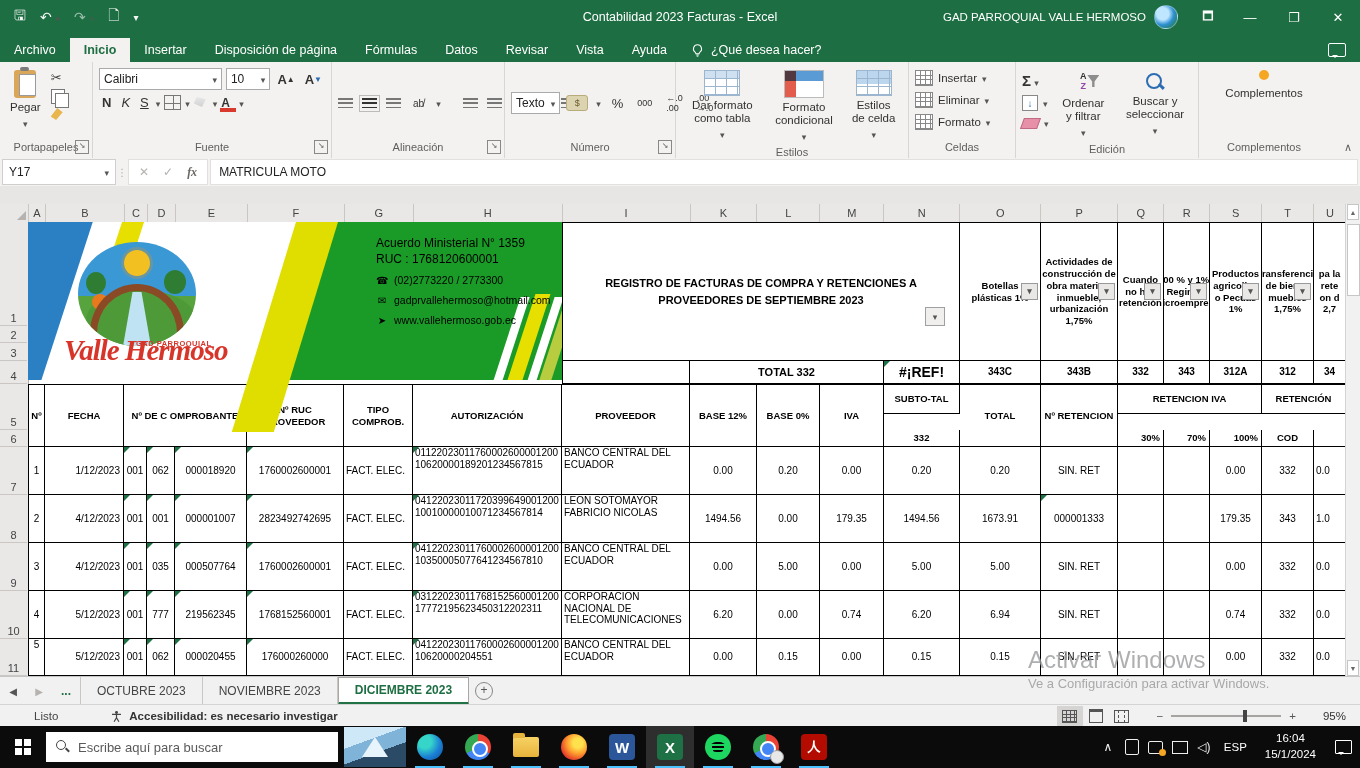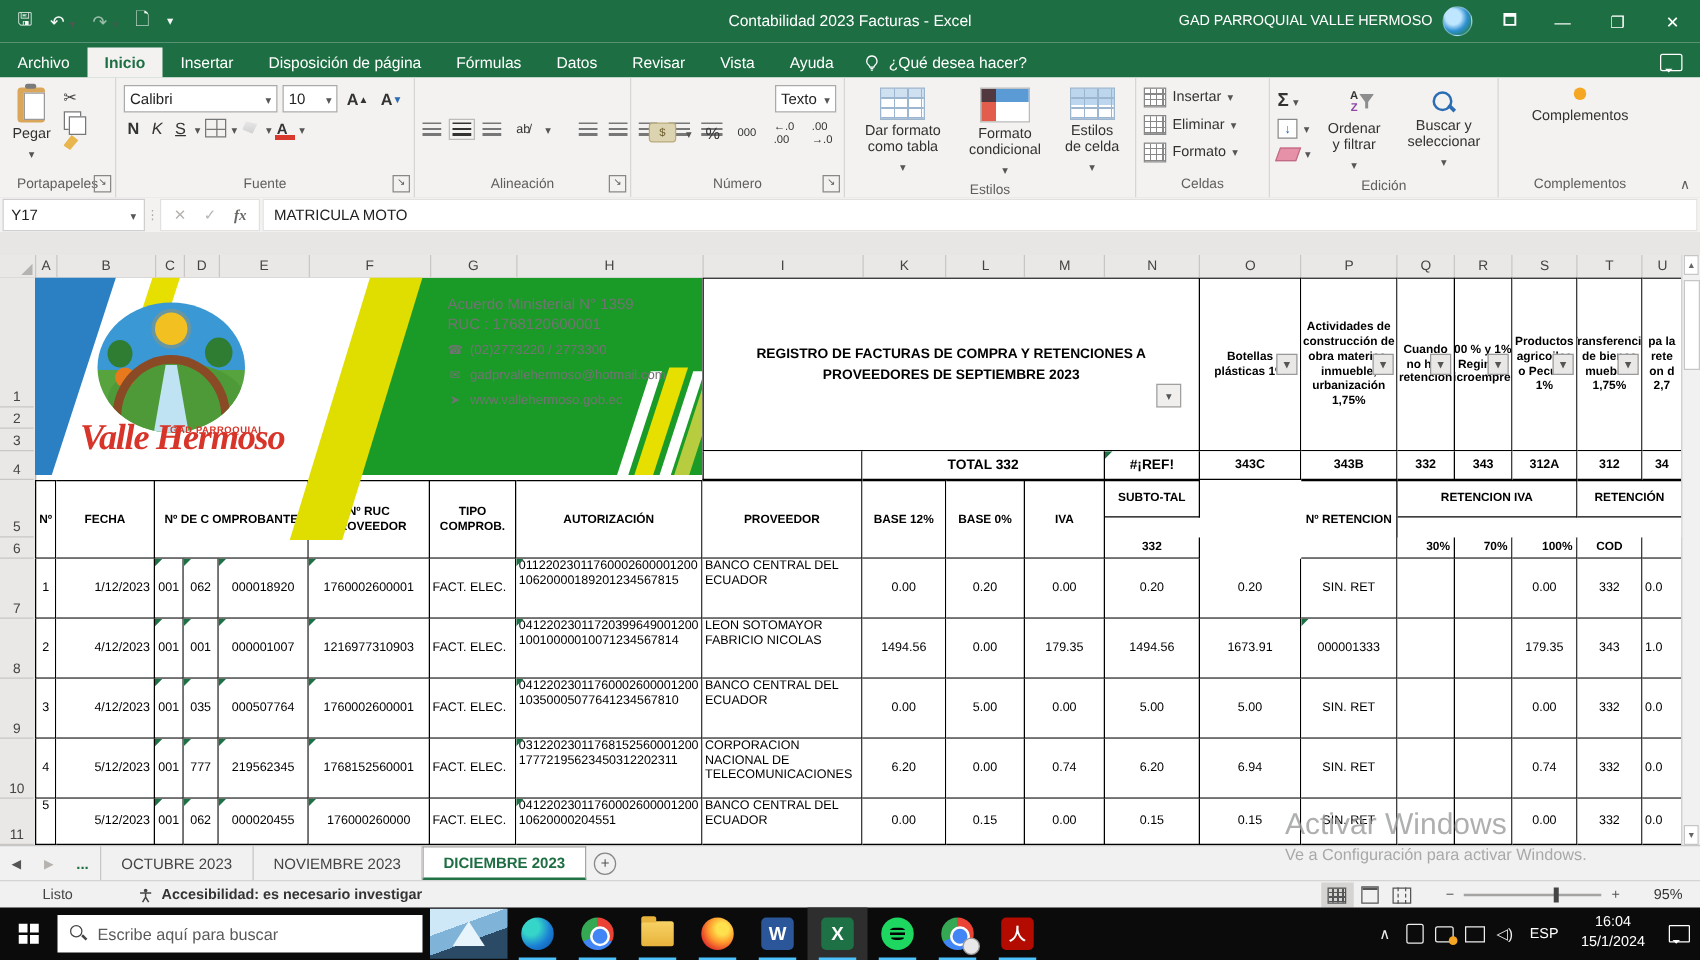--- a/index.html
+++ b/index.html
@@ -125,21 +125,21 @@
   .emb{position:absolute;left:50px;top:20px;width:118px;height:104px;border-radius:50%;background:linear-gradient(#3a98d4 0 52%,#57a33e 52%);overflow:hidden}
   .sun{position:absolute;left:46px;top:8px;width:26px;height:26px;border-radius:50%;background:#f2c021;box-shadow:0 0 0 3px #e8921c44}
   .hill{position:absolute;left:8px;top:48px;width:110px;height:60px;border-radius:50%;background:#4f9a38}
   .river{position:absolute;left:44px;top:50px;width:30px;height:60px;background:#bfe3f2;clip-path:polygon(35% 0,65% 0,100% 100%,0 100%)}
   .bridge{position:absolute;left:12px;top:42px;width:94px;height:70px;border:7px solid #8a4a26;border-bottom:none;border-radius:50% 50% 0 0/70% 70% 0 0;box-sizing:border-box}
   .treeL{position:absolute;left:8px;top:30px;width:20px;height:22px;border-radius:50%;background:#2e7d32}
   .treeR{position:absolute;right:10px;top:28px;width:22px;height:24px;border-radius:50%;background:#2e7d32}
   .flower{position:absolute;left:14px;top:52px;width:16px;height:16px;border-radius:50%;background:#e8791c}
   .brand{position:absolute;left:36px;top:112px;font-family:"Liberation Serif",serif;font-style:italic;font-weight:bold;color:#d8352a;font-size:29px;letter-spacing:-1px;z-index:6;white-space:nowrap}
   .brandsmall{position:absolute;left:108px;top:117px;font-size:7.5px;font-weight:bold;color:#d8352a;z-index:7;letter-spacing:.5px}
-  .contact{position:absolute;left:330px;top:14px;color:#737373;z-index:4;width:200px}
+  .contact{position:absolute;left:348px;top:14px;color:#000000;z-index:4;width:200px}
   .contact .big{font-size:12px;margin-bottom:2px;white-space:nowrap}
   .contact .row{display:flex;align-items:center;gap:6px;font-size:10.5px;margin-top:8px;white-space:nowrap}
   .cic{width:12px;text-align:center;font-size:10px}
   
   .wm1{position:absolute;left:1028px;top:646px;font-size:24px;color:#9a9c9e;opacity:.8;z-index:40;pointer-events:none;font-weight:300}
   .wm2{position:absolute;left:1028px;top:676px;font-size:13px;color:#9a9c9e;opacity:.85;z-index:40;pointer-events:none}
   
   .vscroll{position:absolute;right:0;top:0;width:14px;bottom:0;background:#f1f1f1;border-left:1px solid #d4d4d4}
   .vbtn{position:absolute;left:1px;width:12px;height:16px;background:#fff;border:1px solid #c6c6c6;color:#666;font-size:7px;display:flex;align-items:center;justify-content:center;box-sizing:border-box}
   .vthumb{position:absolute;left:1px;top:20px;width:11px;height:70px;background:#fff;border:1px solid #c6c6c6}
@@ -330,21 +330,21 @@
           <span class="bars" style="width:17px"></span>
         </div>
       </div>
       <div class="rg-label">
           <span>Alineación</span>
         </div>
       <span class="launcher">↘</span>
     </div>
 
     <div class="rgroup" style="width:170px">
-      <div class="rg-body" style="flex-direction:column;gap:6px;align-items:flex-end">
+      <div class="rg-body" style="flex-direction:row;gap:6px;align-items:center">
         <div class="selbox">
             <span>Texto</span>
             <span class="dd"></span>
           </div>
         <div class="fontrow" style="gap:8px">
           <span class="money">$</span>
             <span class="dd"></span>
           <span class="fbtn">%</span>
           <span class="fbtn" style="font-size:9px">000</span>
           <span class="fbtn" style="font-size:9px">←.0<br>.00</span>
@@ -566,21 +566,21 @@
       <div class="cell hx bt taxhdr ct">
           <span>Transferencia de bienes muebles 1,75%</span>
           <span class="filterbtn dd"></span>
         </div>
       <div class="cell hx bt taxhdr cu">
           <span>pa la rete on d 2,7</span>
         </div>
 
       <div class="cell r4 bl ci"></div>
       <div class="cell r4 bold ckm" style="font-size:11px">TOTAL 332</div>
-      <div class="cell r4 bold cn" style="font-size:11px">
+      <div class="cell r4 bold cn" style="font-size:14px">
           <i class="tri"></i>
           <span>#¡REF!</span>
         </div>
       <div class="cell r4 bold co">343C</div>
       <div class="cell r4 bold cp">343B</div>
       <div class="cell r4 bold cq">332</div>
       <div class="cell r4 bold cr">343</div>
       <div class="cell r4 bold cs">312A</div>
       <div class="cell r4 bold ct">312</div>
       <div class="cell r4 bold cu">34</div>
@@ -590,20 +590,21 @@
       <div class="cell r56 bt hdr cce">Nº DE C OMPROBANTE</div>
       <div class="cell r56 bt hdr cf">Nº RUC PROVEEDOR</div>
       <div class="cell r56 bt hdr ch">AUTORIZACIÓN</div>
       <div class="cell r56 bt hdr cg">TIPO COMPROB.</div>
       <div class="cell r56 bt hdr ci">PROVEEDOR</div>
       <div class="cell r56 bt hdr ck">BASE 12%</div>
       <div class="cell r56 bt hdr cl">BASE 0%</div>
       <div class="cell r56 bt hdr cm">IVA</div>
       <div class="cell r5 bt hdr cn">SUBTO-TAL</div>
       <div class="cell r6 hdr cn">332</div>
+      <div class="cell r56 bt hdr co">TOTAL</div>
       <div class="cell r5 bt hdr cqs">RETENCION IVA</div>
       <div class="cell r56 bt hdr cp">Nº RETENCION</div>
       <div class="cell r6 hdr cq tright">30%</div>
       <div class="cell r6 hdr cr tright">70%</div>
       <div class="cell r6 hdr cs tright">100%</div>
       <div class="cell r5 bt hdr ctu">RETENCIÓN</div>
       <div class="cell r6 hdr ct">COD</div>
       <div class="cell r6 hdr cu"></div>
 
       <div class="cell r7 bl ca">1</div>
@@ -651,21 +652,21 @@
       <div class="cell r8 cd">
           <i class="tri"></i>
           <span>001</span>
         </div>
       <div class="cell r8 ce">
           <i class="tri"></i>
           <span>000001007</span>
         </div>
       <div class="cell r8 cf">
           <i class="tri"></i>
-          <span>1216977310903</span>
+          <span>2823492742695</span>
         </div>
       <div class="cell r8 cg tleft">FACT. ELEC.</div>
       <div class="cell r8 ch tleft ttop wrapall">
           <i class="tri"></i>
           <span>0412202301172039964900120010010000010071234567814</span>
         </div>
       <div class="cell r8 ci tleft ttop">LEON SOTOMAYOR FABRICIO NICOLAS</div>
       <div class="cell r8 ck">1494.56</div>
       <div class="cell r8 cl">0.00</div>
       <div class="cell r8 cm">179.35</div>

